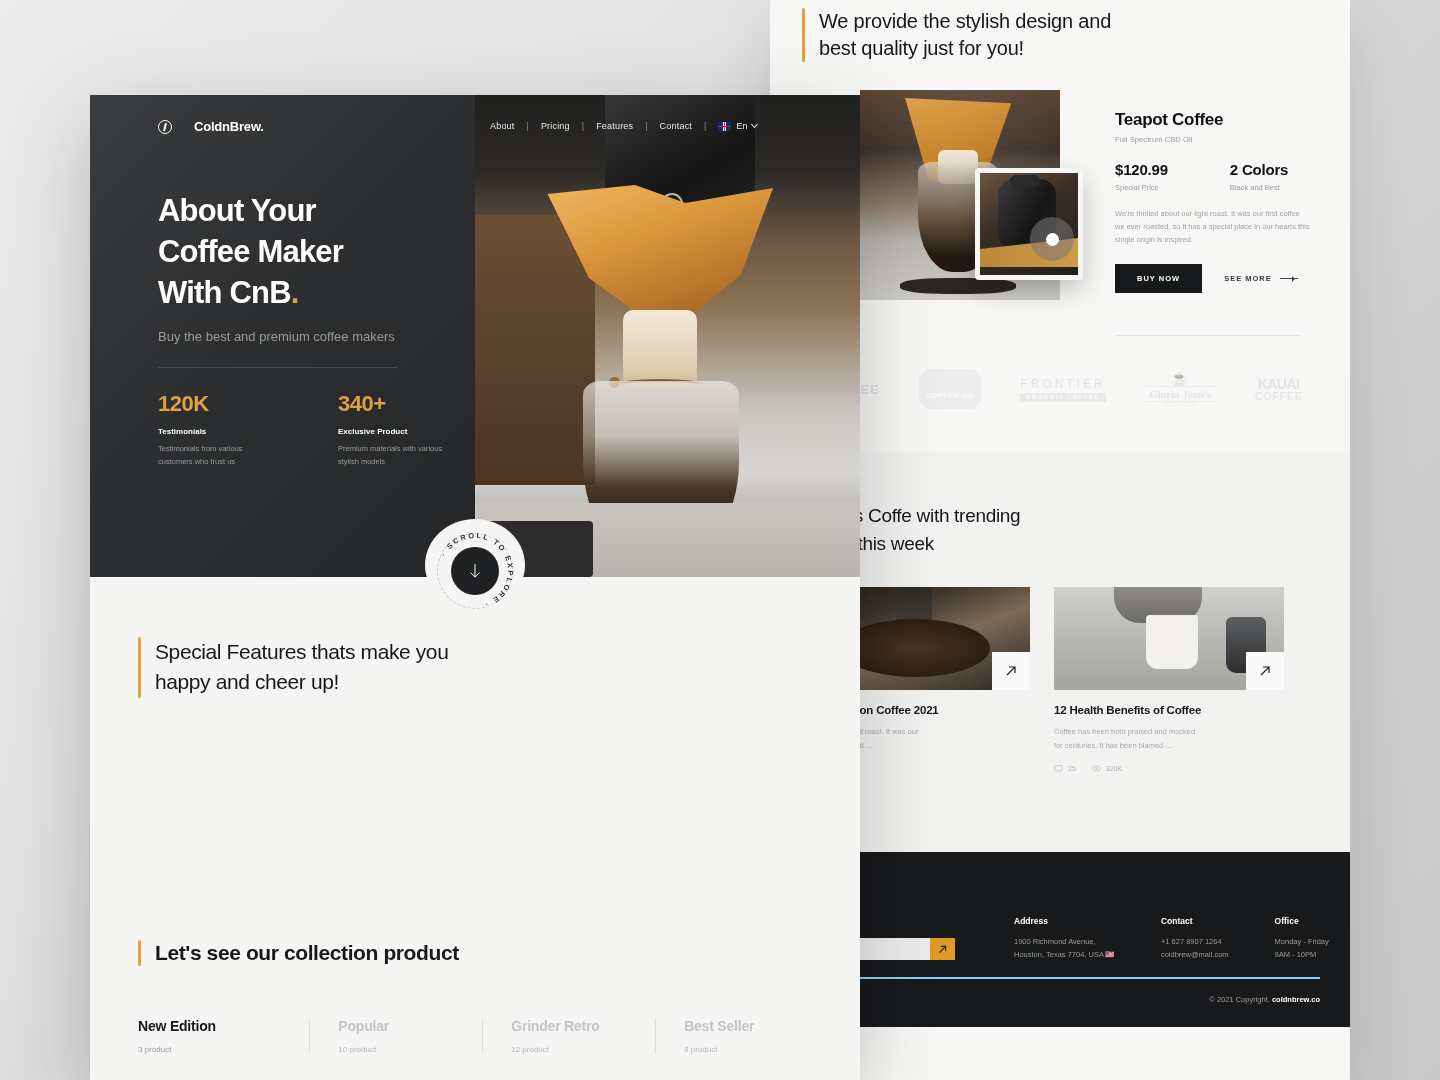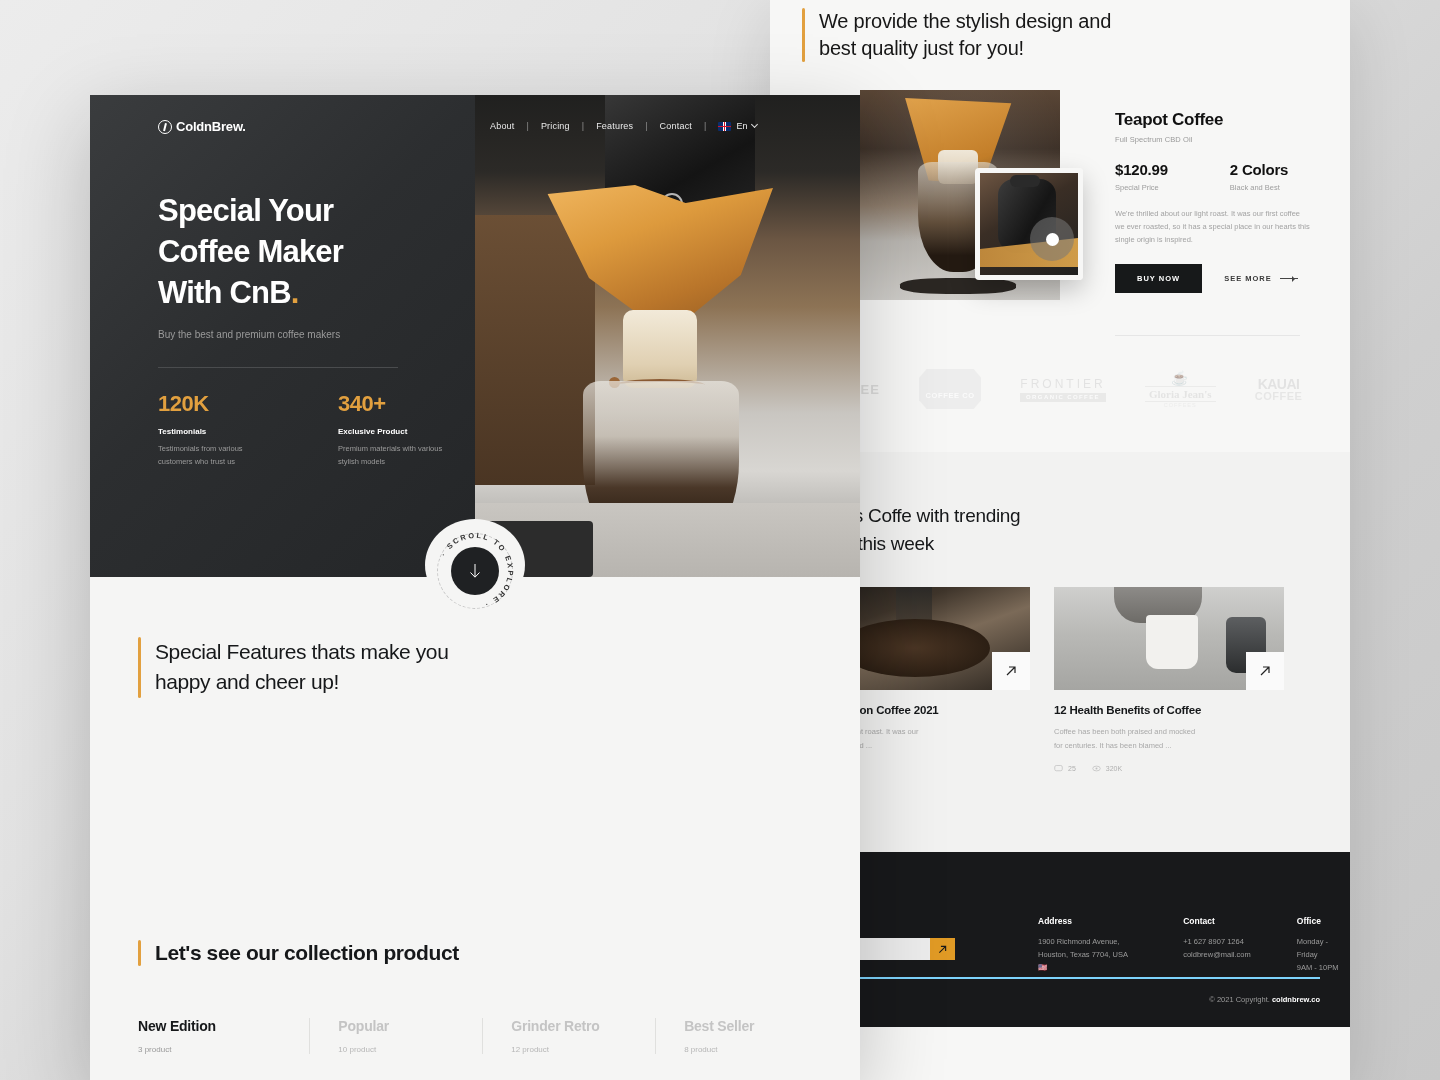--- a/index.html
+++ b/index.html
@@ -197,21 +197,21 @@
   .f-news-input {
     width: 130px; height: 22px; background: #ececec; border: none; outline: none;
     font-size: 7.5px; color: #555; padding: 0 9px; font-family: "Liberation Sans", sans-serif;
   }
   .f-news-input::placeholder { color: #b5b5b5; }
   .f-news-btn {
     width: 25px; height: 22px; background: #e09a25; border: none; cursor: pointer;
     display: flex; align-items: center; justify-content: center;
   }
   .f-news-btn svg { width: 11px; height: 11px; }
-  .f-cols { position: absolute; left: 244px; top: 64px; display: flex; gap: 46px; margin-left: 24px; }
+  .f-cols { position: absolute; left: 244px; top: 64px; display: flex; gap: 46px; }
   .f-col-title { font-size: 8.5px; font-weight: 700; color: #fff; margin-bottom: 10px; }
   .f-col-line { font-size: 7.5px; color: #9b9b9b; line-height: 1.7; }
   .f-bottom {
     position: absolute; left: 30px; right: 30px; bottom: 20px; height: 30px;
     border-top: 2px solid #7dd3fc; display: flex; align-items: center; justify-content: space-between;
     padding-top: 12px;
   }
   .f-social { display: flex; gap: 18px; align-items: center; }
   .f-social svg { width: 12px; height: 12px; fill: #cfcfcf; cursor: pointer; }
   .f-copy { font-size: 7.5px; color: #9b9b9b; }
@@ -271,21 +271,21 @@
   }
   .ph-counter {
     position: absolute; left: 0; bottom: 0; width: 385px; height: 74px;
     background: linear-gradient(180deg,#c9c6c1,#b7b4af);
   }
   .ph-dark-block {
     position: absolute; left: 0; bottom: 0; width: 118px; height: 56px;
     background: #2c2c2c; border-radius: 4px;
   }
 
-  .brand-logo { position: absolute; left: 68px; top: 24px; display: flex; align-items: center; gap: 4px; }
+  .brand-logo { position: absolute; left: 68px; top: 24px; display: flex; align-items: center; gap: 22px; }
   .brand-logo .mark {
     width: 14px; height: 14px; border: 1.6px solid #fff; border-radius: 50%;
     position: relative;
   }
   .brand-logo .mark::after {
     content:''; position: absolute; left: 5px; top: 2px; width: 1.6px; height: 8px;
     background: #fff; transform: rotate(14deg);
   }
   .brand-logo .name { color: #fff; font-size: 13px; font-weight: 700; letter-spacing: -0.2px; }
 
@@ -310,21 +310,21 @@
       linear-gradient(to right, transparent 45%, #cf142b 45%, #cf142b 55%, transparent 55%);
   }
   .lang span { color: #f0f0f0; font-size: 9px; }
   .chev { width: 5px; height: 5px; border-right: 1.2px solid #ddd; border-bottom: 1.2px solid #ddd; transform: rotate(45deg); margin-bottom: 3px; }
 
   .hero-title {
     position: absolute; left: 68px; top: 96px; width: 300px;
     color: #fff; font-size: 31px; line-height: 1.32; font-weight: 700; letter-spacing: -0.8px;
   }
   .hero-title .dot { color: #e2a03f; }
-  .hero-sub { position: absolute; left: 68px; top: 234px; font-size: 10px; color: #9a9a9a; }
+  .hero-sub { position: absolute; left: 68px; top: 234px; font-size: 13px; color: #9a9a9a; }
   .hero-rule { position: absolute; left: 68px; top: 272px; width: 240px; height: 1px; background: #4a4c4e; }
   .stats { position: absolute; left: 68px; top: 296px; display: flex; gap: 68px; }
   .stat-num { font-size: 22px; font-weight: 700; color: #e2a03f; letter-spacing: -0.5px; }
   .stat-label { font-size: 8px; font-weight: 700; color: #fff; margin-top: 10px; }
   .stat-desc { font-size: 7.5px; line-height: 1.75; color: #9a9a9a; margin-top: 6px; width: 112px; }
 
   .scroll-badge {
     position: absolute; left: 347px; top: 438px; width: 76px; height: 76px; z-index: 6;
   }
   .scroll-badge .plate {
@@ -559,21 +559,21 @@
 <div class="front-mock">
 
   <div class="hero">
     <div class="hero-left">
       <div class="brand-logo">
         <span class="mark"></span>
         <span class="name">ColdnBrew.</span>
       </div>
 
       <div class="hero-title">
-        <div>Special Your</div>
+        <div>About Your</div>
         <div>Coffee Maker</div>
         <div><span>With CnB</span><span class="dot">.</span></div>
       </div>
 
       <div class="hero-sub">Buy the best and premium coffee makers</div>
       <div class="hero-rule"></div>
 
       <div class="stats">
         <div>
           <div class="stat-num">120K</div>

